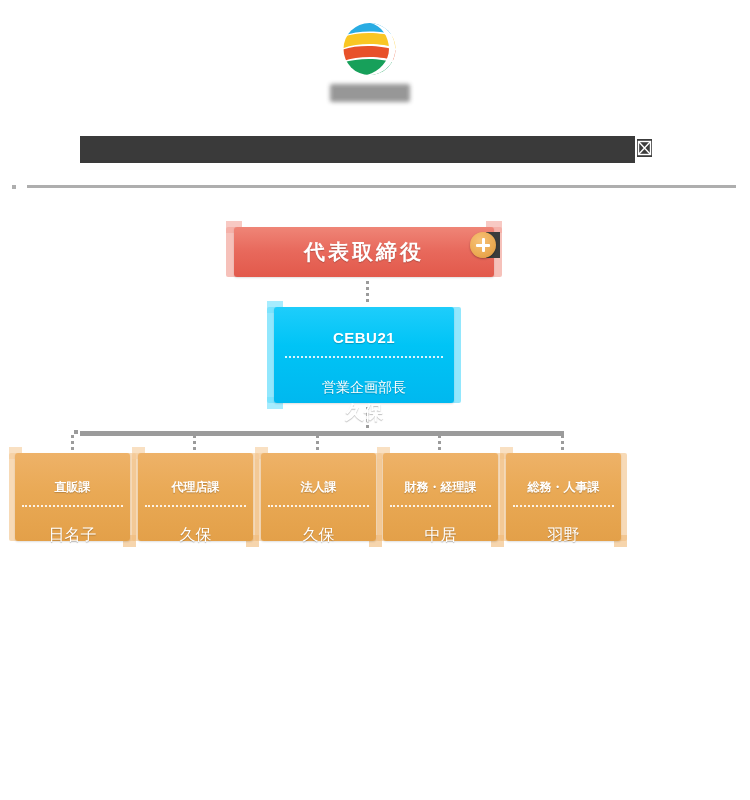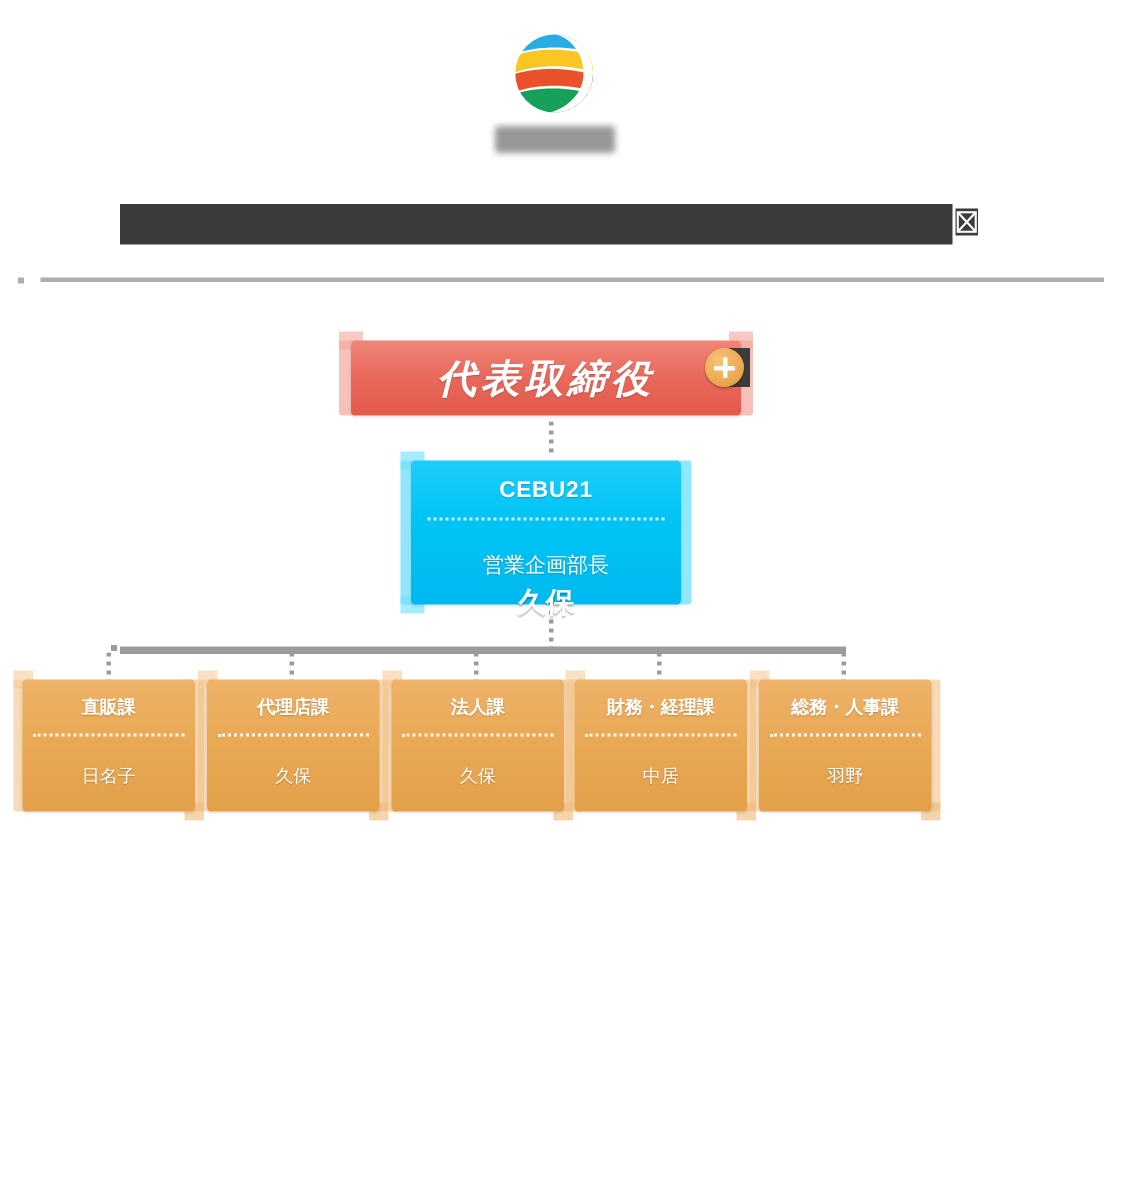--- a/index.html
+++ b/index.html
@@ -91,21 +91,21 @@
   
   #node-root{ left:234px; top:24px; width:260px; height:66px; }
   #node-root .body{
     background:linear-gradient(180deg,#ef8577 0%,#e8695c 48%,#e2594b 100%);
   }
   #node-root .shade-l{ left:-8px; background:#ef8e82; }
   #node-root .shade-r{ right:-8px; background:#ef8e82; }
   #node-root .fold-tl{ left:-8px; top:2px; background:#f3a89e; }
   #node-root .fold-tr{ right:-8px; top:2px; background:#f3a89e; }
   #node-root .inner{ justify-content:center; }
-  #node-root .title{ font-size:26px; font-weight:700; letter-spacing:3px;font-style:italic; }
+  #node-root .title{ font-size:21px; font-weight:700; letter-spacing:3px; }
 
   #root-add-btn{
     position:absolute; left:470px; top:37px; width:26px; height:26px;
     border-radius:50%;
     background:radial-gradient(circle at 38% 32%, #f7c277 0%, #eba951 62%, #d9953c 100%);
     box-shadow:0 1px 2px rgba(0,0,0,.3);
     z-index:9; cursor:pointer;
   }
   #root-add-btn .plus-v,#root-add-btn .plus-h{
     position:absolute; background:#fff; border-radius:1px;
@@ -119,39 +119,39 @@
 
   
   #node-dept{ left:274px; top:104px; width:180px; height:112px; }
   #node-dept .body{
     background:linear-gradient(180deg,#1ecdfb 0%,#00c4f6 40%,#00b8ef 100%);
   }
   #node-dept .shade-l{ left:-7px; background:#39d4fc; }
   #node-dept .shade-r{ right:-7px; background:#39d4fc; }
   #node-dept .fold-tl{ left:-7px; top:2px; background:#6fe0fd; }
   #node-dept .fold-bl{ left:-7px; bottom:2px; background:#6fe0fd; }
-  #node-dept .inner{ padding-top:11px; }
+  #node-dept .inner{ padding-top:22px; }
   #node-dept .title{ font-size:15px; font-weight:700; letter-spacing:.5px; }
   #node-dept .sep{ margin-top:10px; }
   #node-dept .sub{ font-size:14px; margin-top:21px; }
   #node-dept .person{ font-size:19px; font-weight:700; margin-top:3px; }
 
   
   .node-sec{ top:250px; width:115px; height:104px; }
   .node-sec .body{
     background:linear-gradient(180deg,#eeb268 0%,#e9a955 45%,#e3a049 100%);
   }
   .node-sec .shade-l{ left:-6px; background:#f0bb7b; }
   .node-sec .shade-r{ right:-6px; background:#f0bb7b; }
   .node-sec .fold-tl{ left:-6px; top:2px; width:13px; background:#f5cd9c; }
   .node-sec .fold-br{ right:-6px; bottom:2px; width:13px; background:#f0bb7b; }
-  .node-sec .inner{ padding-top:10px; }
+  .node-sec .inner{ padding-top:26px; }
   .node-sec .title{ font-size:12px; font-weight:700; }
   .node-sec .sep{ margin-top:9px; }
-  .node-sec .person{ font-size:12px; margin-top:18px; }
+  .node-sec .person{ font-size:16px; margin-top:18px; }
 
   
   .conn-v{
     position:absolute; width:3px;
     background-image:linear-gradient(#9b9b9b 50%,rgba(0,0,0,0) 0);
     background-size:3px 6px; background-repeat:repeat-y;
     z-index:1;
   }
   #conn-bus{
     position:absolute; left:80px; top:236px; width:484px; height:5px;

